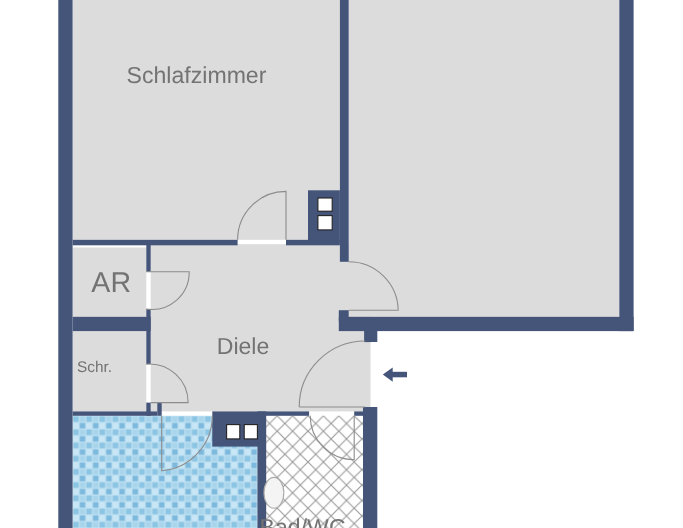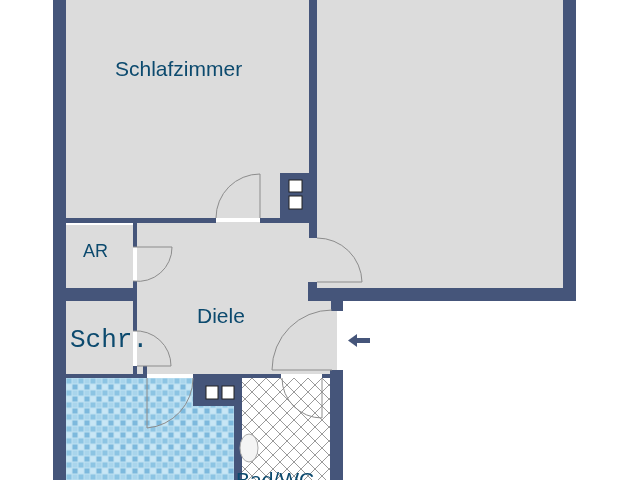--- a/index.html
+++ b/index.html
@@ -1,18 +1,18 @@
 <!DOCTYPE html>
 <html><head>
 <meta charset="utf-8">
 <style>
   html, body { margin:0; padding:0; background:#ffffff; }
   body { width:621px; height:480px; position:relative; overflow:hidden; font-family:"Liberation Sans", sans-serif; }
   #plan { position:absolute; left:0; top:0; width:621px; height:480px; }
-  .label { position:absolute; font-family:"Liberation Sans", sans-serif; color:#0c4a6e; white-space:nowrap; }
+  .label { position:absolute; font-family:"Liberation Sans", sans-serif; color:#737373; white-space:nowrap; }
 </style>
 </head>
 <body>
 
 <div id="plan">
   <svg width="621" height="480" viewBox="0 0 621 480" xmlns="http://www.w3.org/2000/svg">
     <defs>
       <pattern id="tiles" x="66" y="378" width="12" height="12" patternUnits="userSpaceOnUse">
         <rect width="12" height="12" fill="#bfe1f2"></rect>
         <rect x="0.5" y="0.5" width="5" height="5" fill="#8cc4e3"></rect>
@@ -99,17 +99,17 @@
 
     <ellipse cx="249" cy="448" rx="9" ry="14" fill="#f4f4f4" stroke="#aaa" stroke-width="1"></ellipse>
 
     <g fill="#45557a">
       <rect x="356" y="338" width="14" height="5"></rect>
       <polygon points="348,340.5 357,334 357,347"></polygon>
     </g>
   </svg>
 
   <div class="label" style="left:115px;top:57px;font-size:21px;">Schlafzimmer</div>
-  <div class="label" style="left:83px;top:241px;font-size:18px;text-align:right;">AR</div>
+  <div class="label" style="left:83px;top:241px;font-size:26px;text-align:right;">AR</div>
   <div class="label" style="left:197px;top:304px;font-size:21px;">Diele</div>
-  <div class="label" style="left:70px;top:325px;font-size:26px;font-family:Liberation Mono, monospace;">Schr.</div>
+  <div class="label" style="left:70px;top:325px;font-size:14px;">Schr.</div>
   <div class="label" style="left:236px;top:468px;font-size:21px;">Bad/WC</div>
 </div>
 
 </body></html>

